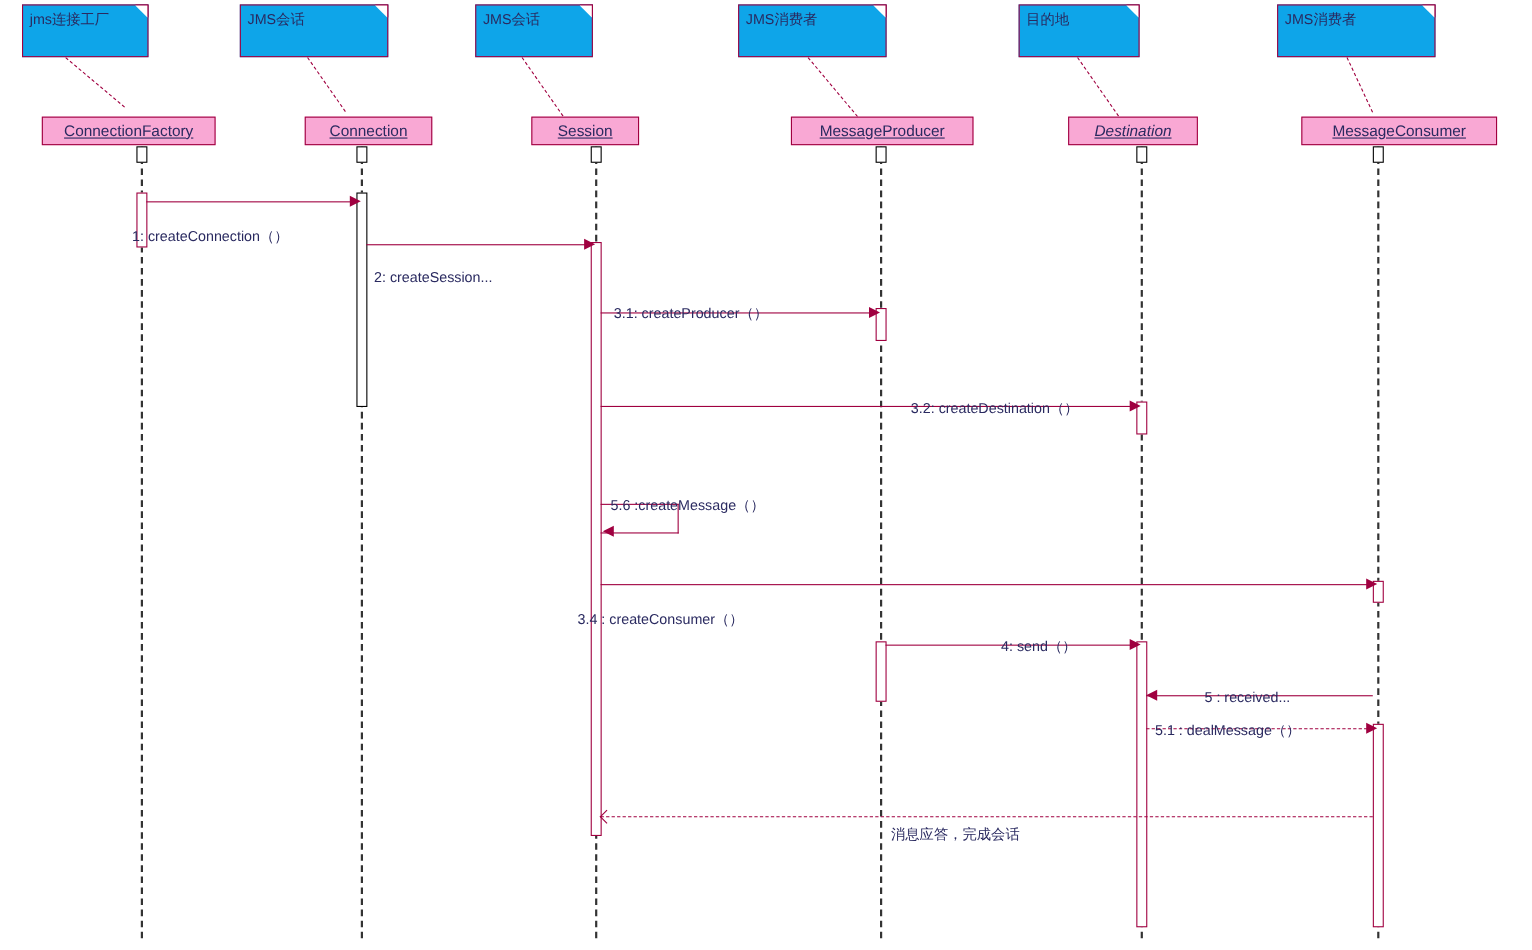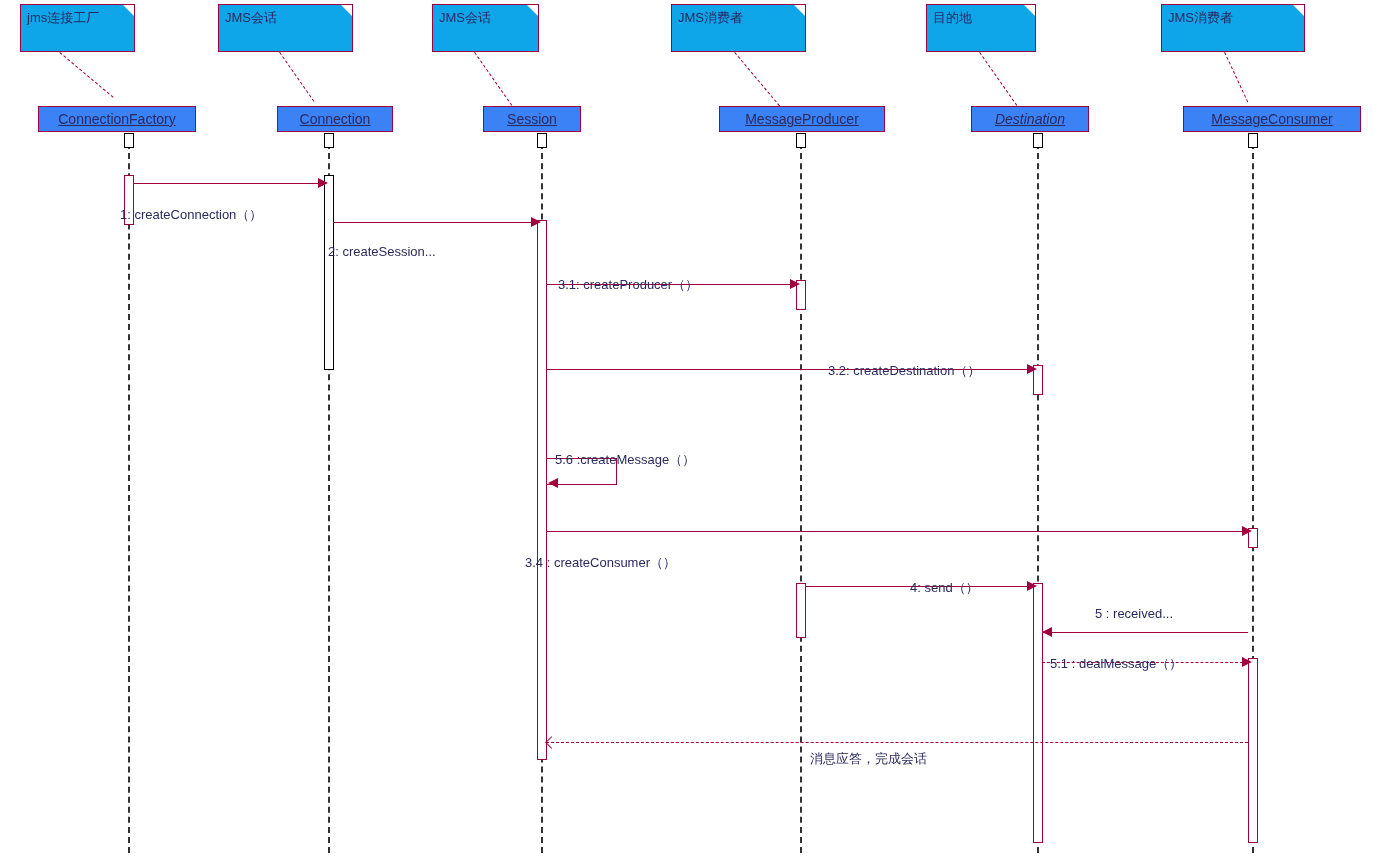--- a/index.html
+++ b/index.html
@@ -38,21 +38,21 @@
     right: 0;
     top: 0;
     width: 0;
     height: 0;
     border-left: 11px solid transparent;
     border-top: 11px solid #fff;
     z-index: 1;
   }
   .actor-box {
     position: absolute;
-    background: #3b82f6;
+    background: #f9a8d4;
     border: 1px solid #a00040;
     padding: 4px 8px;
     font-size: 14px;
     color: #2a2a60;
     text-align: center;
     text-decoration: underline;
   }
   .anchor-line {
     position: absolute;
     border-top: 1px dashed #a00040;
@@ -188,21 +188,21 @@
 <div class="activation" style="left:796px;top:583px;height:55px;"></div>
 <div class="activation" style="left:1033px;top:583px;height:260px;"></div>
 <div class="activation" style="left:1248px;top:658px;height:185px;"></div>
 
 <div class="message" style="left:133px;top:183px;width:191px;"></div>
 <div class="arrowhead-right" style="left:318px;top:178px;"></div>
 <div class="msg-label" style="left:120px;top:192px;">1: createConnection（）</div>
 
 <div class="message" style="left:333px;top:222px;width:204px;"></div>
 <div class="arrowhead-right" style="left:531px;top:217px;"></div>
-<div class="msg-label" style="left:328px;top:230px;">2: createSession...</div>
+<div class="msg-label" style="left:340px;top:230px;">2: createSession...</div>
 
 <div class="message" style="left:546px;top:284px;width:250px;"></div>
 <div class="arrowhead-right" style="left:790px;top:279px;"></div>
 <div class="msg-label" style="left:558px;top:262px;">3.1: createProducer（）</div>
 
 <div class="message" style="left:546px;top:369px;width:487px;"></div>
 <div class="arrowhead-right" style="left:1027px;top:364px;"></div>
 <div class="msg-label" style="left:828px;top:348px;">3.2: createDestination（）</div>
 
 <div class="self-msg" style="left:546px;top:458px;width:70px;height:25px;border-top:1px solid #a00040;border-right:1px solid #a00040;border-bottom:1px solid #a00040;"></div>
@@ -212,21 +212,21 @@
 <div class="message" style="left:546px;top:531px;width:702px;"></div>
 <div class="arrowhead-right" style="left:1242px;top:526px;"></div>
 <div class="msg-label" style="left:525px;top:540px;">3.4 : createConsumer（）</div>
 
 <div class="message" style="left:805px;top:586px;width:228px;"></div>
 <div class="arrowhead-right" style="left:1027px;top:581px;"></div>
 <div class="msg-label" style="left:910px;top:565px;">4: send（）</div>
 
 <div class="message" style="left:1042px;top:632px;width:206px;"></div>
 <div class="arrowhead-left" style="left:1042px;top:627px;"></div>
-<div class="msg-label" style="left:1095px;top:592px;">5 : received...</div>
+<div class="msg-label" style="left:1095px;top:612px;">5 : received...</div>
 
 <div class="message dashed" style="left:1042px;top:662px;width:206px;"></div>
 <div class="arrowhead-right" style="left:1242px;top:657px;"></div>
 <div class="msg-label" style="left:1050px;top:641px;">5.1 : dealMessage（）</div>
 
 <div class="message dashed" style="left:546px;top:742px;width:702px;"></div>
 <div class="arrowhead-open-left" style="left:547px;top:738px;"></div>
 <div class="msg-label" style="left:810px;top:736px;">消息应答，完成会话</div>
 
 </body></html>

